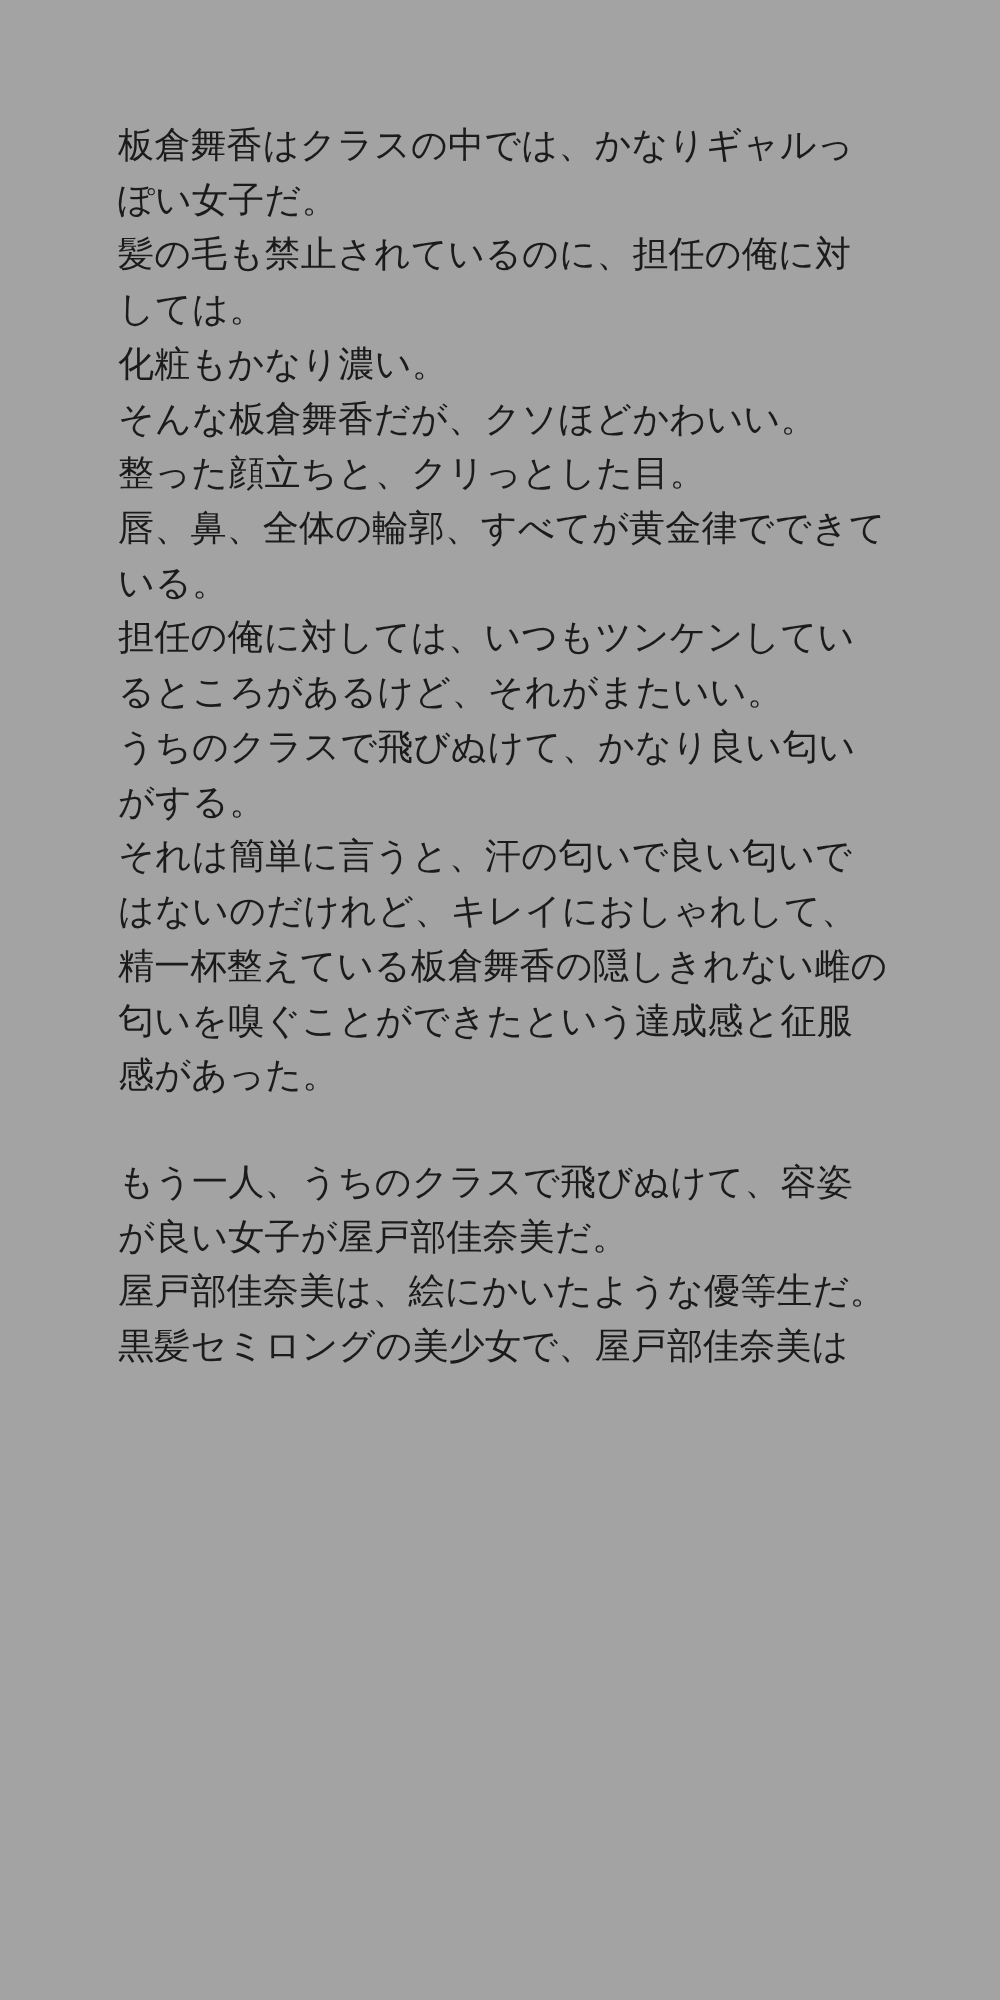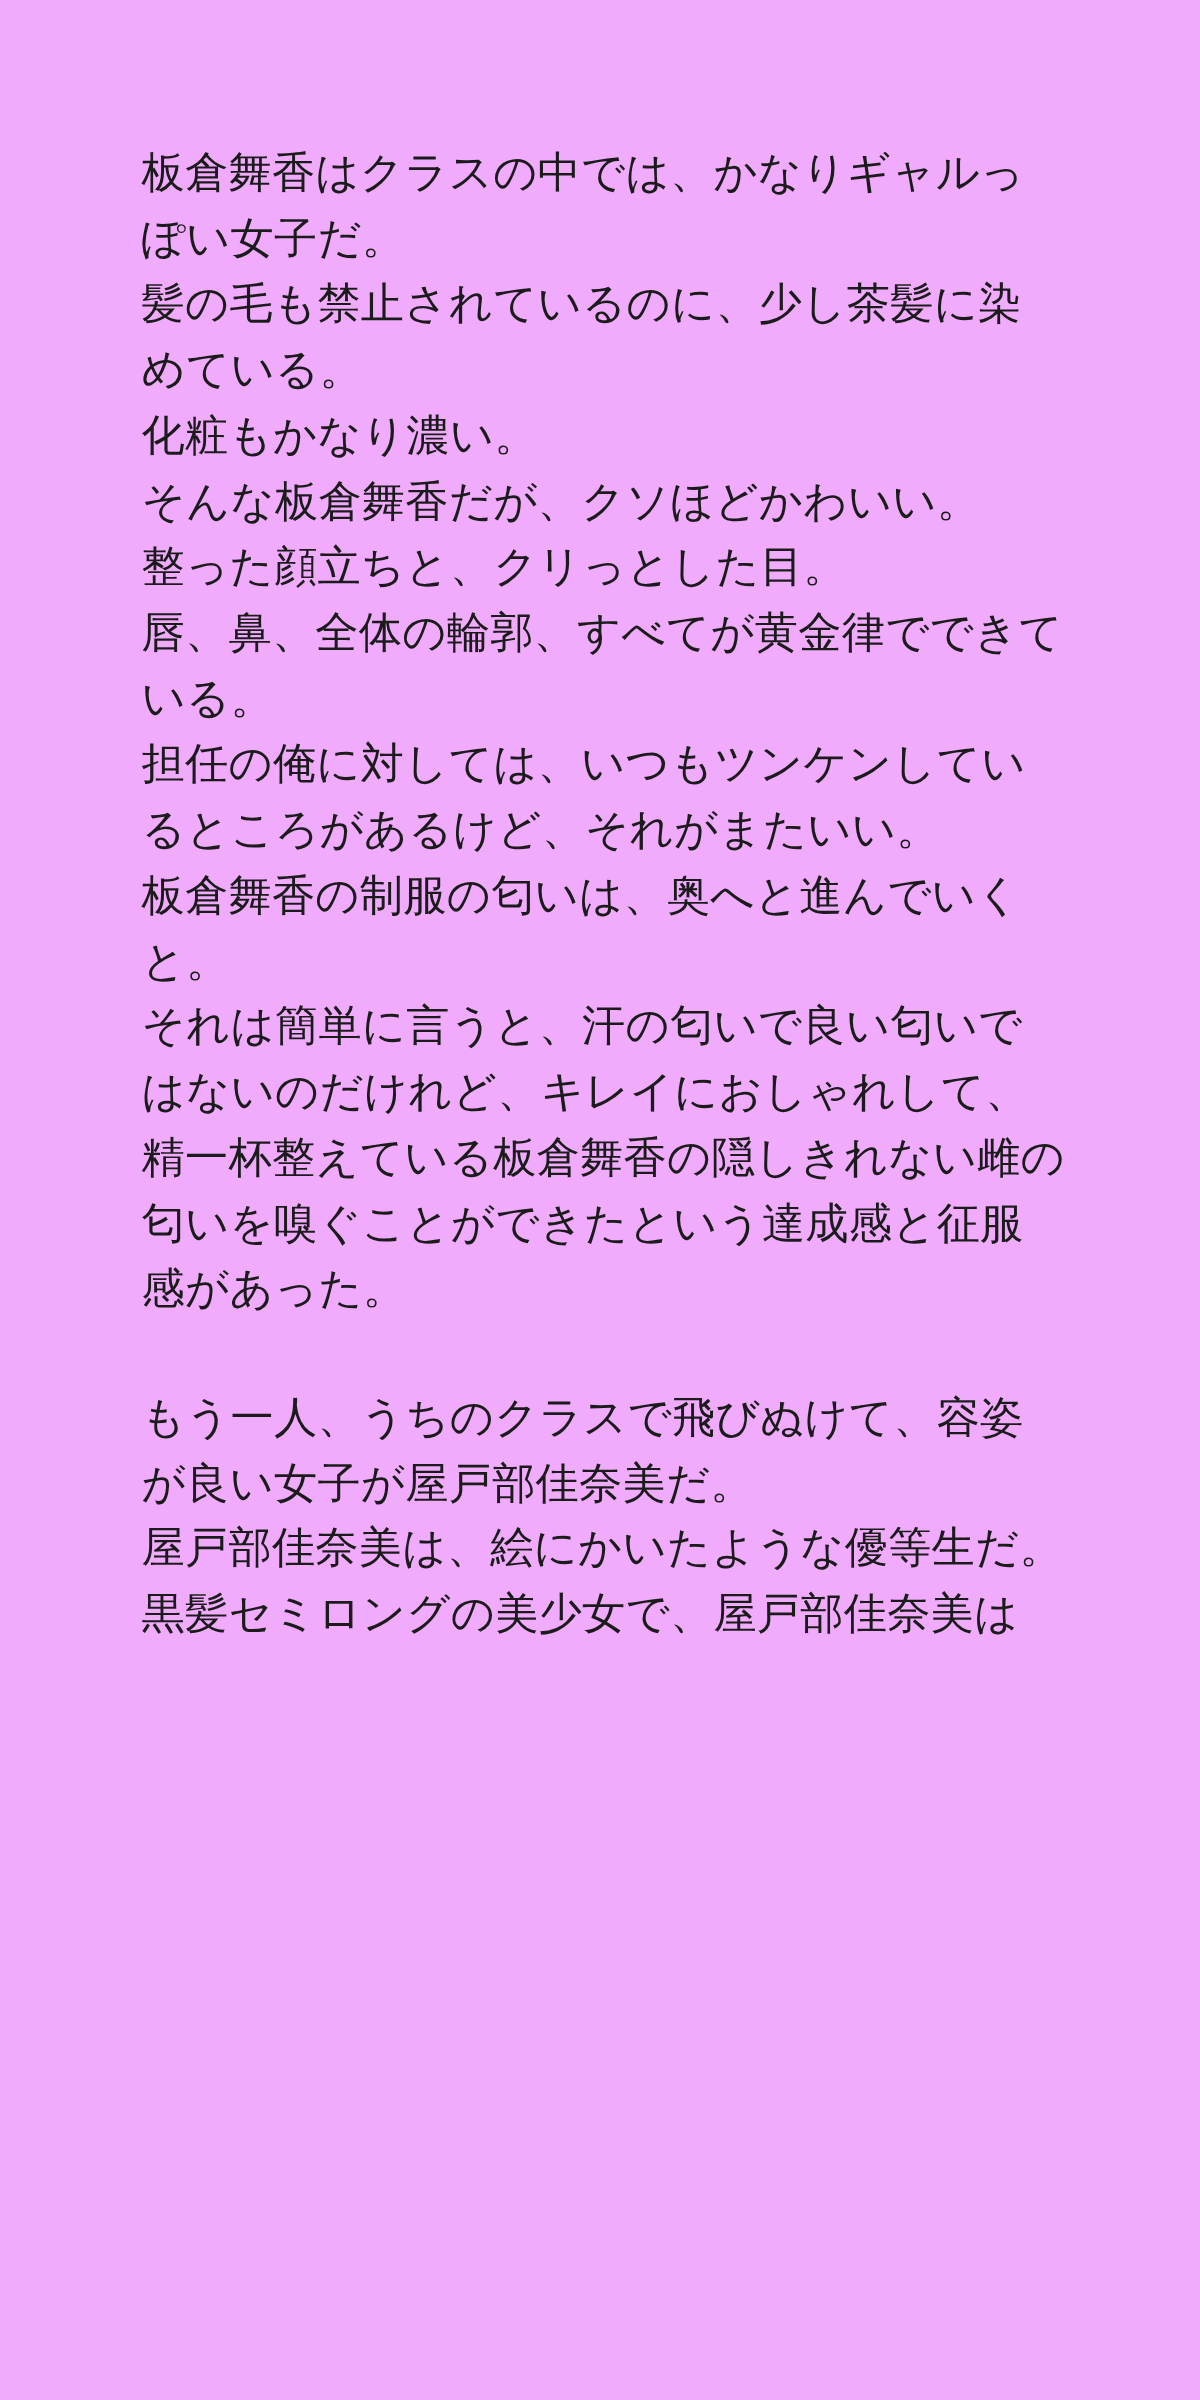--- a/index.html
+++ b/index.html
@@ -10,21 +10,21 @@
   body {
     width: 1000px;
     height: 2000px;
     font-family: "Liberation Sans", sans-serif;
     overflow: hidden;
   }
   .page {
     position: relative;
     width: 1000px;
     height: 2000px;
-    background: #f0abfc;
+    background: #a3a3a3;
     box-sizing: border-box;
   }
   .text-block {
     position: absolute;
     left: 118px;
     top: 118px;
     width: 770px;
     font-family: "DejaVu Sans", sans-serif;
     font-size: 36px;
     line-height: 1.52;
@@ -70,31 +70,31 @@
         rgba(210,210,210,0.35) 12px);
   }
 </style>
 </head>
 <body>
 
 <div class="page">
   <div class="text-block">
 
     <p class="para">板倉舞香はクラスの中では、かなりギャルっぽい女子だ。</p>
-    <p class="para">髪の毛も禁止されているのに、少し茶髪に染めている。</p>
+    <p class="para">髪の毛も禁止されているのに、担任の俺に対しては。</p>
     <p class="para">化粧もかなり濃い。</p>
 
 
     <p class="para">そんな板倉舞香だが、クソほどかわいい。</p>
     <p class="para">整った顔立ちと、クリっとした目。</p>
     <p class="para">唇、鼻、全体の輪郭、すべてが黄金律でできている。</p>
     <p class="para">担任の俺に対しては、いつもツンケンしているところがあるけど、それがまたいい。</p>
 
 
-    <p class="para">板倉舞香の制服の匂いは、奥へと進んでいくと。</p>
+    <p class="para">うちのクラスで飛びぬけて、かなり良い匂いがする。</p>
     <p class="para">それは簡単に言うと、汗の匂いで良い匂いではないのだけれど、キレイにおしゃれして、精一杯整えている板倉舞香の隠しきれない雌の匂いを嗅ぐことができたという達成感と征服感があった。</p>
 
     <div class="gap"></div>
 
     <p class="para">もう一人、うちのクラスで飛びぬけて、容姿が良い女子が屋戸部佳奈美だ。</p>
     <p class="para">屋戸部佳奈美は、絵にかいたような優等生だ。</p>
     <p class="para">黒髪セミロングの美少女で、屋戸部佳奈美は</p>
 
   </div>
 </div>

